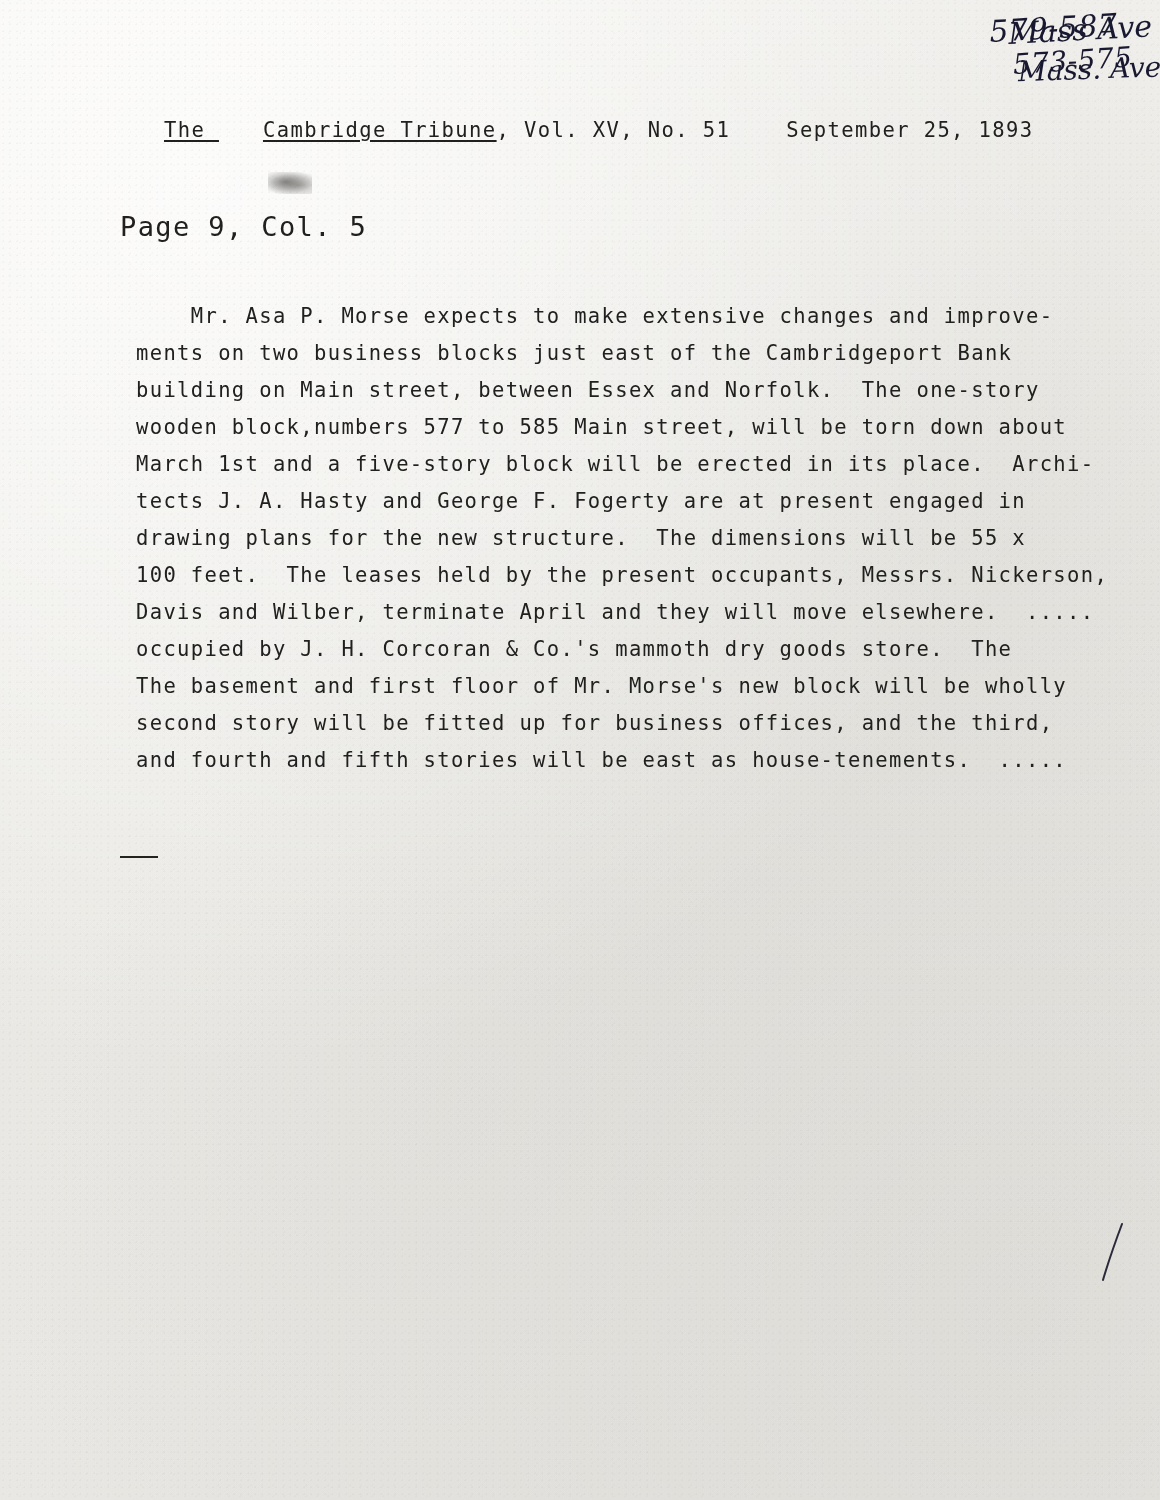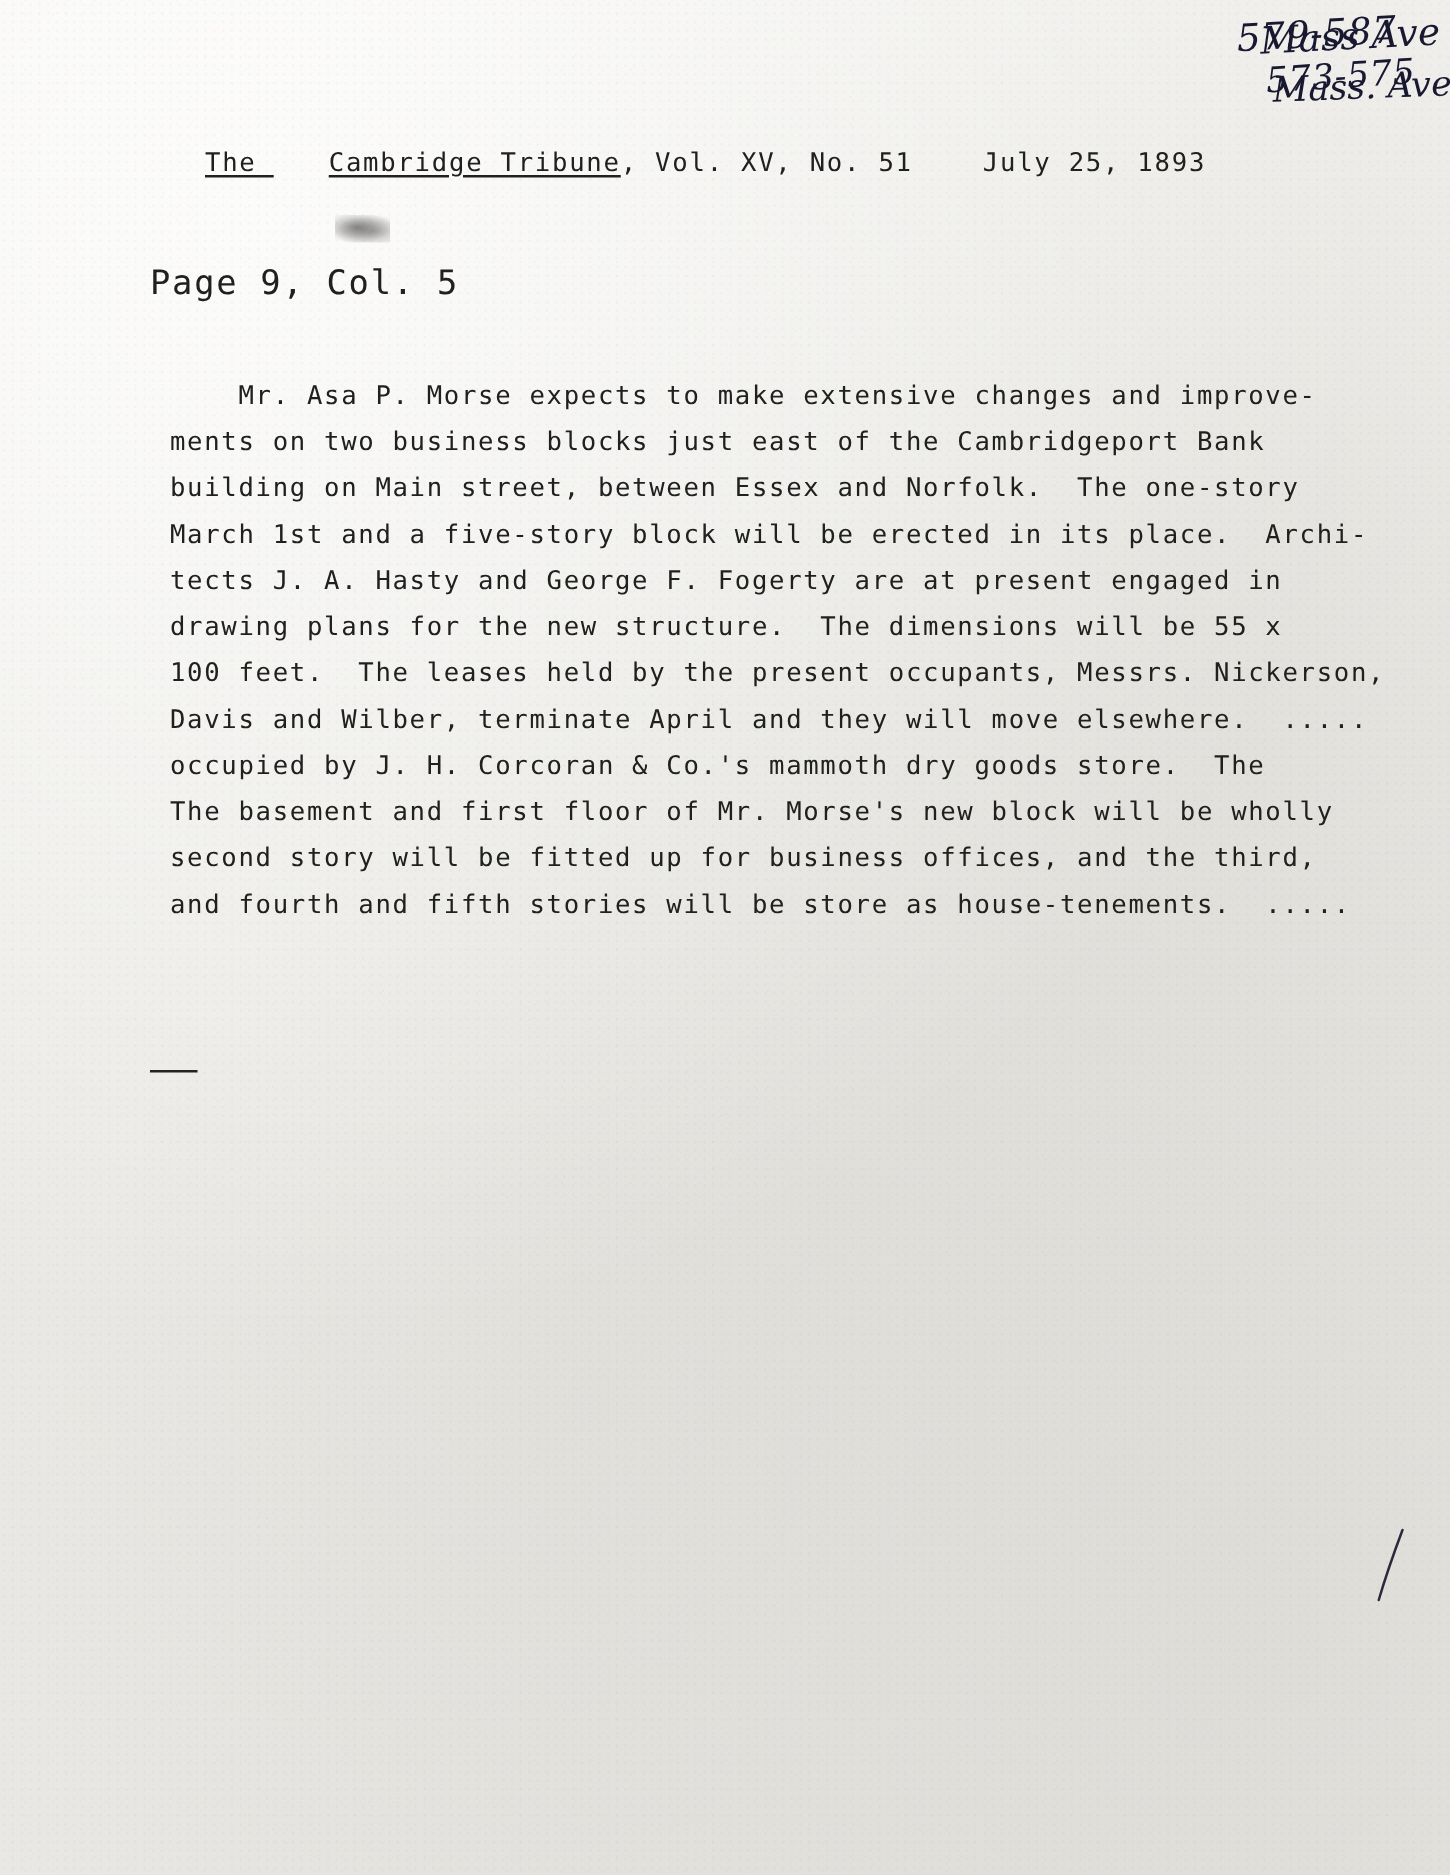--- a/index.html
+++ b/index.html
@@ -164,39 +164,40 @@
 
     <div class="handwriting">
       <span class="hw-line l1">579-587</span>
       <span class="hw-line l2">573-575</span>
     </div>
     <div class="hw-right">
       <span class="hw-word w1">Mass Ave</span>
       <span class="hw-word w2">Mass. Ave.</span>
     </div>
 
-    <div class="header-line"><span class="u">The </span><span class="u">Cambridge Tribune</span><span>, Vol. XV, No. 51</span><span style="display:inline-block;width:56px;"></span><span>July 25, 1893</span></div>
+    <div class="header-line"><span class="u">The </span><span class="u">Cambridge Tribune</span><span>, Vol. XV, No. 51</span><span style="display:inline-block;width:56px;"></span><span>September 25, 1893</span></div>
 
     <div class="smudge"></div>
 
     <div class="page-col">Page 9, Col. 5</div>
 
     <div class="body-text">
       <span class="ln">    Mr. Asa P. Morse expects to make extensive changes and improve-</span>
       <span class="ln">ments on two business blocks just east of the Cambridgeport Bank</span>
       <span class="ln">building on Main street, between Essex and Norfolk.  The one-story</span>
+      <span class="ln">wooden block,numbers 577 to 585 Main street, will be torn down about</span>
       <span class="ln">March 1st and a five-story block will be erected in its place.  Archi-</span>
       <span class="ln">tects J. A. Hasty and George F. Fogerty are at present engaged in</span>
       <span class="ln">drawing plans for the new structure.  The dimensions will be 55 x</span>
       <span class="ln">100 feet.  The leases held by the present occupants, Messrs. Nickerson,</span>
       <span class="ln">Davis and Wilber, terminate April and they will move elsewhere.  .....</span>
       <span class="ln">occupied by J. H. Corcoran &amp; Co.'s mammoth dry goods store.  The</span>
       <span class="ln">The basement and first floor of Mr. Morse's new block will be wholly</span>
       <span class="ln">second story will be fitted up for business offices, and the third,</span>
-      <span class="ln">and fourth and fifth stories will be store as house-tenements.  .....</span>
+      <span class="ln">and fourth and fifth stories will be east as house-tenements.  .....</span>
     </div>
 
     <div class="strike"></div>
 
     <svg class="pencil-stroke" viewBox="0 0 26 60">
       <path d="M22 2 C 16 18, 10 34, 3 58" stroke="#2a2a3a" stroke-width="2" fill="none" stroke-linecap="round"></path>
     </svg>
 
   </div>
 </div>

